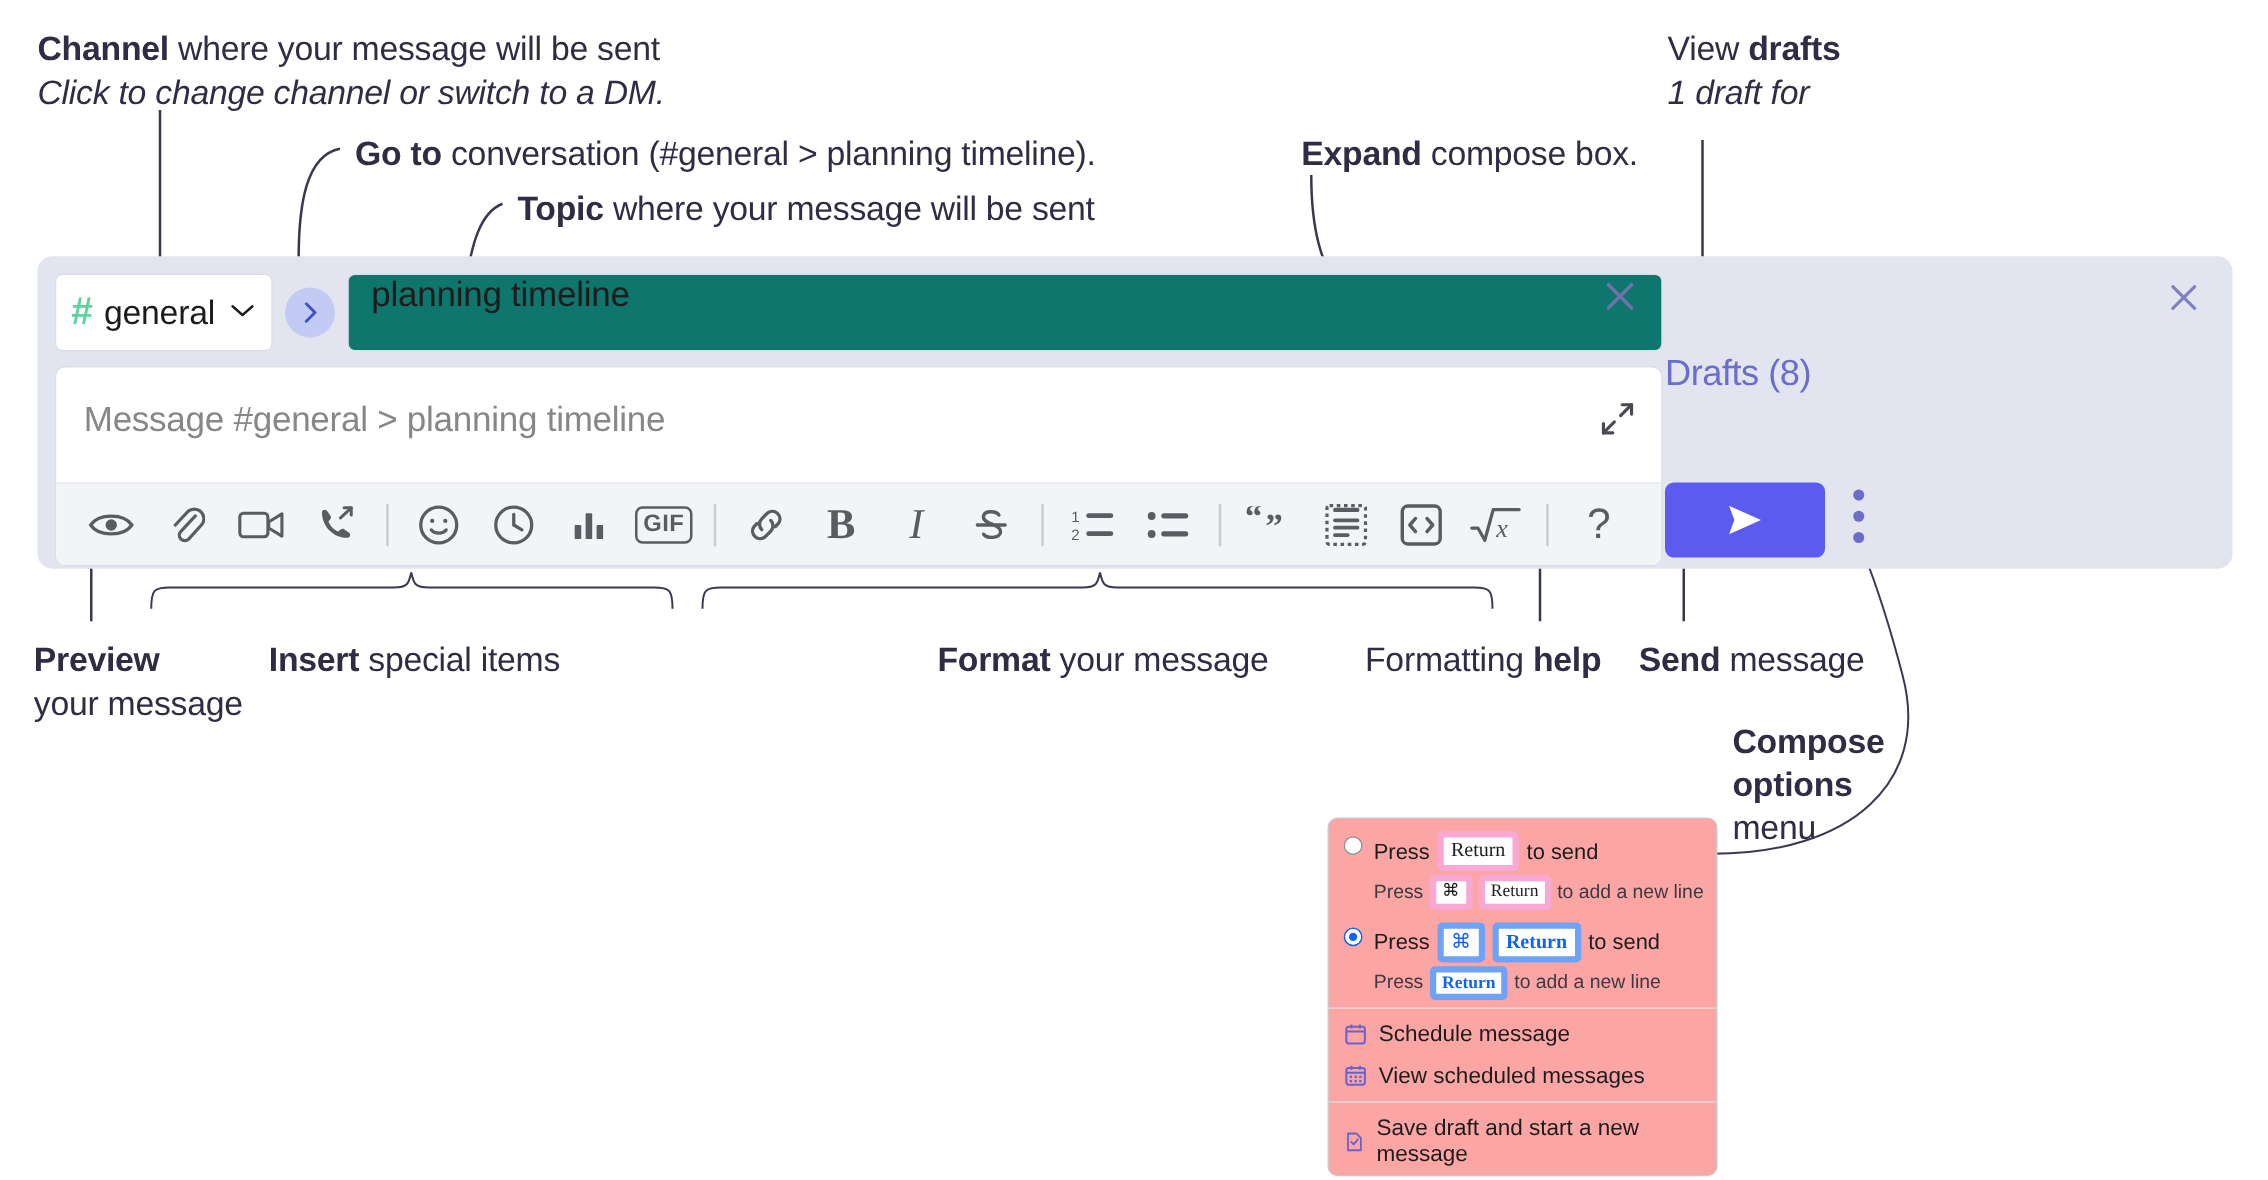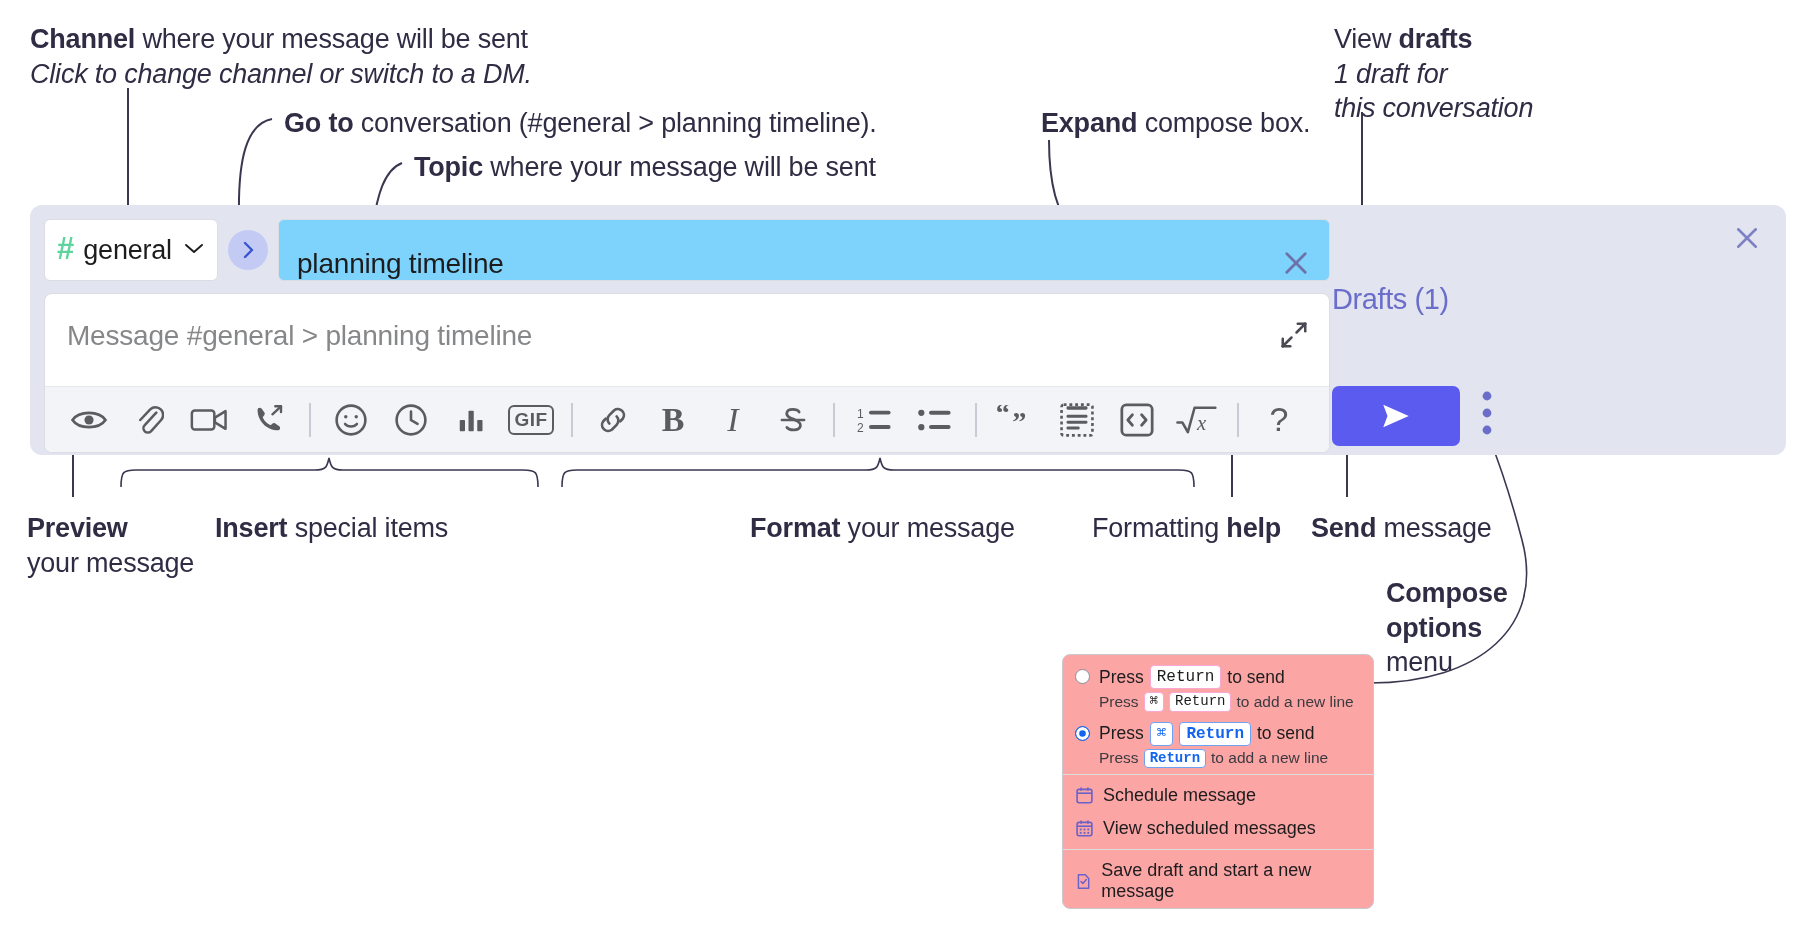--- a/index.html
+++ b/index.html
@@ -62,24 +62,24 @@
   .goto-btn {
     width: 40px; height: 40px; border-radius: 50%;
     background: #c3cbf5;
     display: flex; align-items: center; justify-content: center;
     margin: 11px 10px 0 10px;
     flex: 0 0 auto;
     cursor: pointer;
   }
   .topic-field {
     flex: 1;
-    background: #7dd3fc;
+    background: #0f766e;
     border: 1px solid #dcdde3;
     border-radius: 6px;
-    display: flex; align-items: flex-end;
+    display: flex; align-items: flex-start;
     padding: 0 16px 0 18px;
   }
   .topic-value {
     flex: 1;
     font-size: 28px; color: #1d1c1d; letter-spacing: -0.2px;
   }
   .topic-clear { cursor: pointer; display:flex; }
 
   
   .msg-box {
@@ -156,24 +156,24 @@
   .radio {
     width: 15px; height: 15px; border-radius: 50%;
     border: 1.6px solid #8b8d94; background: #fff;
     flex: 0 0 auto; margin-top: 4px; margin-right: 9px;
     cursor: pointer;
   }
   .radio.on { border-color: #1264f0; background: #1264f0; box-shadow: inset 0 0 0 3.2px #fff; }
   .opt-line { display: flex; align-items: center; gap: 6px; flex-wrap: nowrap; }
   .opt-line .txt { font-size: 17.5px; }
   .kbd {
-    border: 1px solid #f9a8d4; border-radius: 4px;
+    border: 5px solid #f9a8d4; border-radius: 4px;
     padding: 1px 6px; font-size: 16px; line-height: 1.25;
     background: #fff; color: #1d1c1d;
-    font-family: Liberation Mono, monospace;
+    font-family: Liberation Serif, serif;
     display: inline-block;
   }
   .kbd.blue { border-color: #6fa2f5; color: #1264f0; font-weight: 700; }
   .kbd.blue.plain { font-weight: 400; }
   .sub {
     display: flex; align-items: center; gap: 5px;
     margin: 3px 0 6px 36px; font-size: 15.5px; color: #3b3a40;
   }
   .sub .kbd { font-size: 14px; padding: 0px 5px; }
   .menu-div { height: 1px; background: #dededf; margin: 4px 0; }
@@ -201,21 +201,20 @@
     <b>Topic</b><span> where your message will be sent</span>
   </div>
 
   <div class="anno" style="left:1041px; top:106px;">
     <b>Expand</b><span> compose box.</span>
   </div>
 
   <div class="anno" style="left:1334px; top:22px;">
     <div><span>View </span><b>drafts</b></div>
     <div class="it">1 draft for</div>
-    <div class="it">this conversation</div>
   </div>
 
   <div class="anno" style="left:27px; top:511px;">
     <div><b>Preview</b></div>
     <div>your message</div>
   </div>
 
   <div class="anno" style="left:215px; top:511px;">
     <b>Insert</b><span> special items</span>
   </div>
@@ -276,21 +275,21 @@
 
   <div class="compose-shell">
 
     <div class="shell-close">
       <svg width="30" height="30" viewBox="0 0 24 24" fill="none" stroke="#7d81c4" stroke-width="2" stroke-linecap="round">
         <line x1="5" y1="5" x2="19" y2="19"></line>
           <line x1="19" y1="5" x2="5" y2="19"></line>
       </svg>
     </div>
 
-    <div class="drafts-link" style="position:absolute;left:1302px;top:78px;">Drafts (1)</div>
+    <div class="drafts-link" style="position:absolute;left:1302px;top:78px;">Drafts (8)</div>
 
     <div class="send-btn">
       <svg width="40" height="34" viewBox="0 0 24 24" fill="#ffffff">
         <path d="M3 4 L21 12 L3 20 L6 12 Z"></path>
       </svg>
     </div>
 
     <div class="kebab">
       <svg width="10" height="46" viewBox="0 0 10 46" fill="#6a6ec9">
         <circle cx="5" cy="6" r="4.4"></circle>

